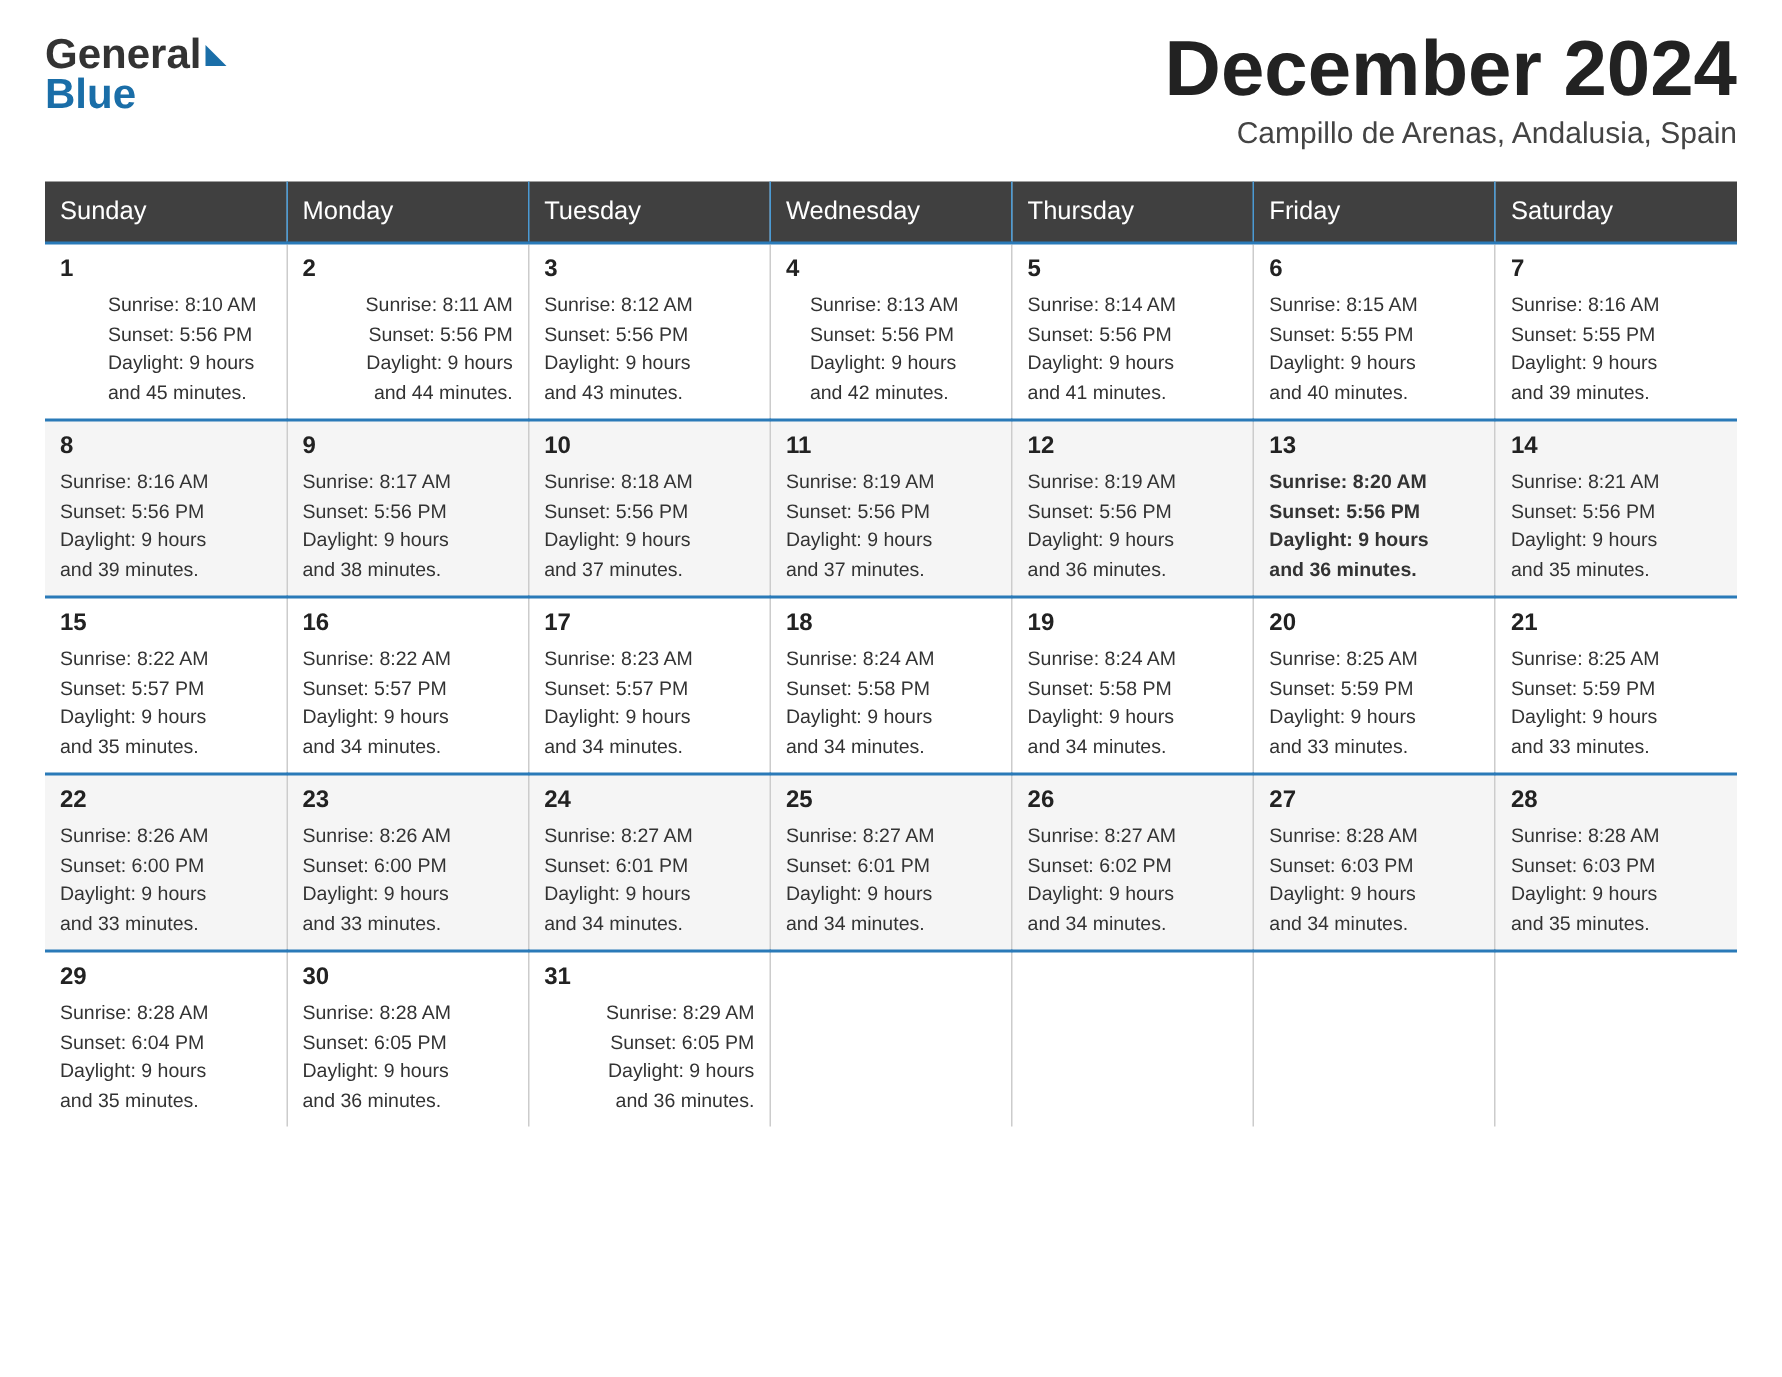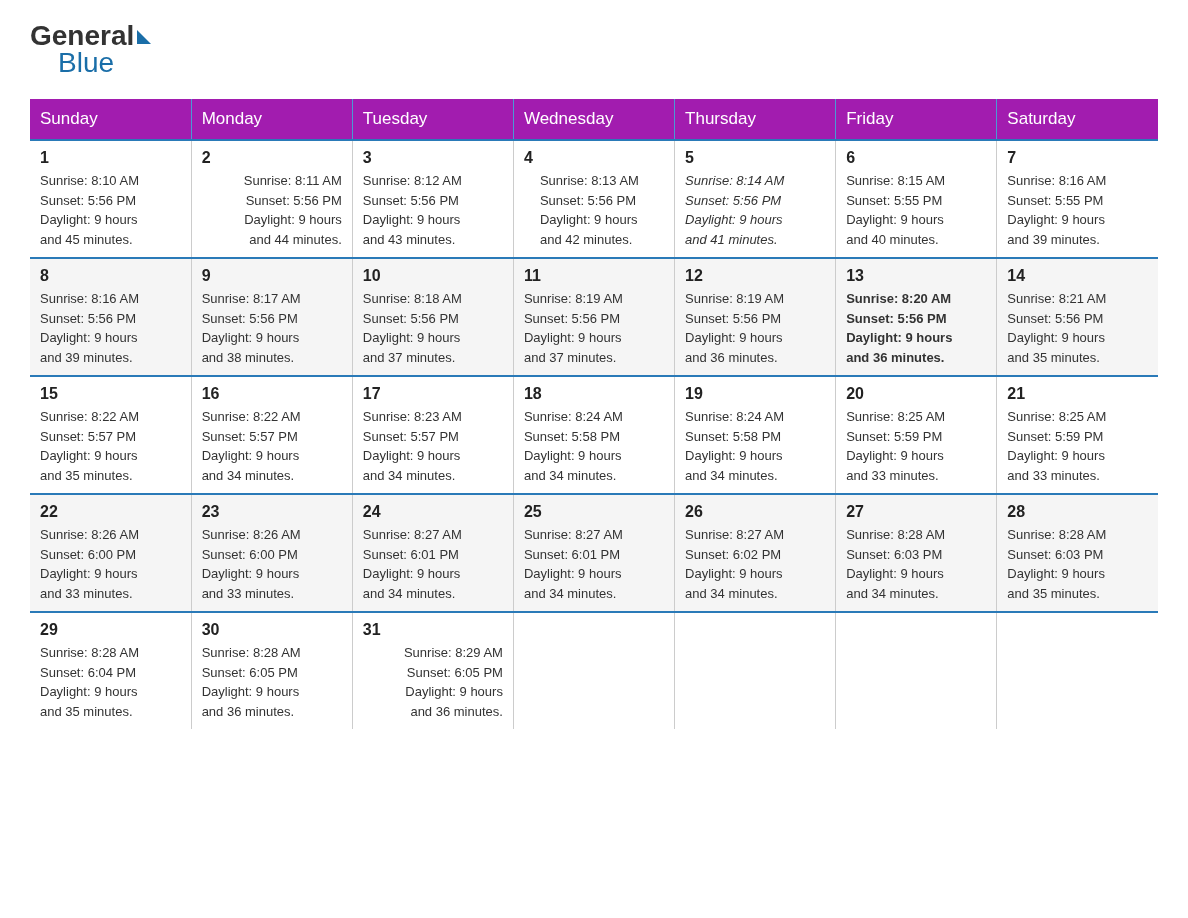--- a/index.html
+++ b/index.html
@@ -32,24 +32,23 @@
       width: 0;
       height: 0;
       border-left: 14px solid #1a6ea8;
       border-top: 14px solid transparent;
       border-bottom: 0px solid transparent;
       margin-left: 3px;
       margin-top: 2px;
     }
     .logo-blue {
       font-size: 28px;
-      font-weight: normal;
+      font-weight: bold;
       color: #1a6ea8;
       margin-top: -5px;
-      margin-left: 28px;
     }
     .title-section {
       text-align: right;
     }
     .month-title {
       font-size: 52px;
       font-weight: bold;
       color: #222;
       line-height: 1;
     }
@@ -57,21 +56,21 @@
       font-size: 20px;
       color: #444;
       margin-top: 6px;
     }
     table {
       width: 100%;
       border-collapse: collapse;
       table-layout: fixed;
     }
     thead tr {
-      background-color: #a21caf;
+      background-color: #404040;
       color: white;
     }
     thead th {
       padding: 10px 10px;
       font-size: 17px;
       font-weight: normal;
       text-align: left;
       border-right: 1px solid #4a9ad4;
     }
     thead th:last-child {
@@ -113,40 +112,44 @@
 </head>
 <body>
 
 <div class="header">
   <div class="logo">
     <div class="logo-general">
       <span>General</span>
       <div class="arrow"></div>
     </div>
     <div class="logo-blue">Blue</div>
+  </div>
+  <div class="title-section">
+    <div class="month-title">December 2024</div>
+    <div class="location">Campillo de Arenas, Andalusia, Spain</div>
   </div>
 </div>
 
 <table>
   <thead>
     <tr>
     <th>Sunday</th>
         <th>Monday</th>
         <th>Tuesday</th>
         <th>Wednesday</th>
         <th>Thursday</th>
         <th>Friday</th>
         <th>Saturday</th>
       </tr>
   </thead>
   <tbody id="calendar-body">
   <tr>
         <td>
           <span class="day-num">1</span>
-          <div class="day-info" style="white-space: pre-line;">Sunrise: 8:10 AM
+          <div class="day-info" style="white-space: pre-line; margin-left: 32px;">Sunrise: 8:10 AM
 Sunset: 5:56 PM
 Daylight: 9 hours
 and 45 minutes.</div>
         </td>
         <td>
           <span class="day-num">2</span>
           <div class="day-info" style="white-space: pre-line; text-align: right;">Sunrise: 8:11 AM
 Sunset: 5:56 PM
 Daylight: 9 hours
 and 44 minutes.</div>
@@ -160,21 +163,21 @@
         </td>
         <td>
           <span class="day-num">4</span>
           <div class="day-info" style="white-space: pre-line; margin-left: 16px;">Sunrise: 8:13 AM
 Sunset: 5:56 PM
 Daylight: 9 hours
 and 42 minutes.</div>
         </td>
         <td>
           <span class="day-num">5</span>
-          <div class="day-info" style="white-space: pre-line; font-style: italic;">Sunrise: 8:14 AM
+          <div class="day-info" style="white-space: pre-line;">Sunrise: 8:14 AM
 Sunset: 5:56 PM
 Daylight: 9 hours
 and 41 minutes.</div>
         </td>
         <td>
           <span class="day-num">6</span>
           <div class="day-info" style="white-space: pre-line;">Sunrise: 8:15 AM
 Sunset: 5:55 PM
 Daylight: 9 hours
 and 40 minutes.</div>

